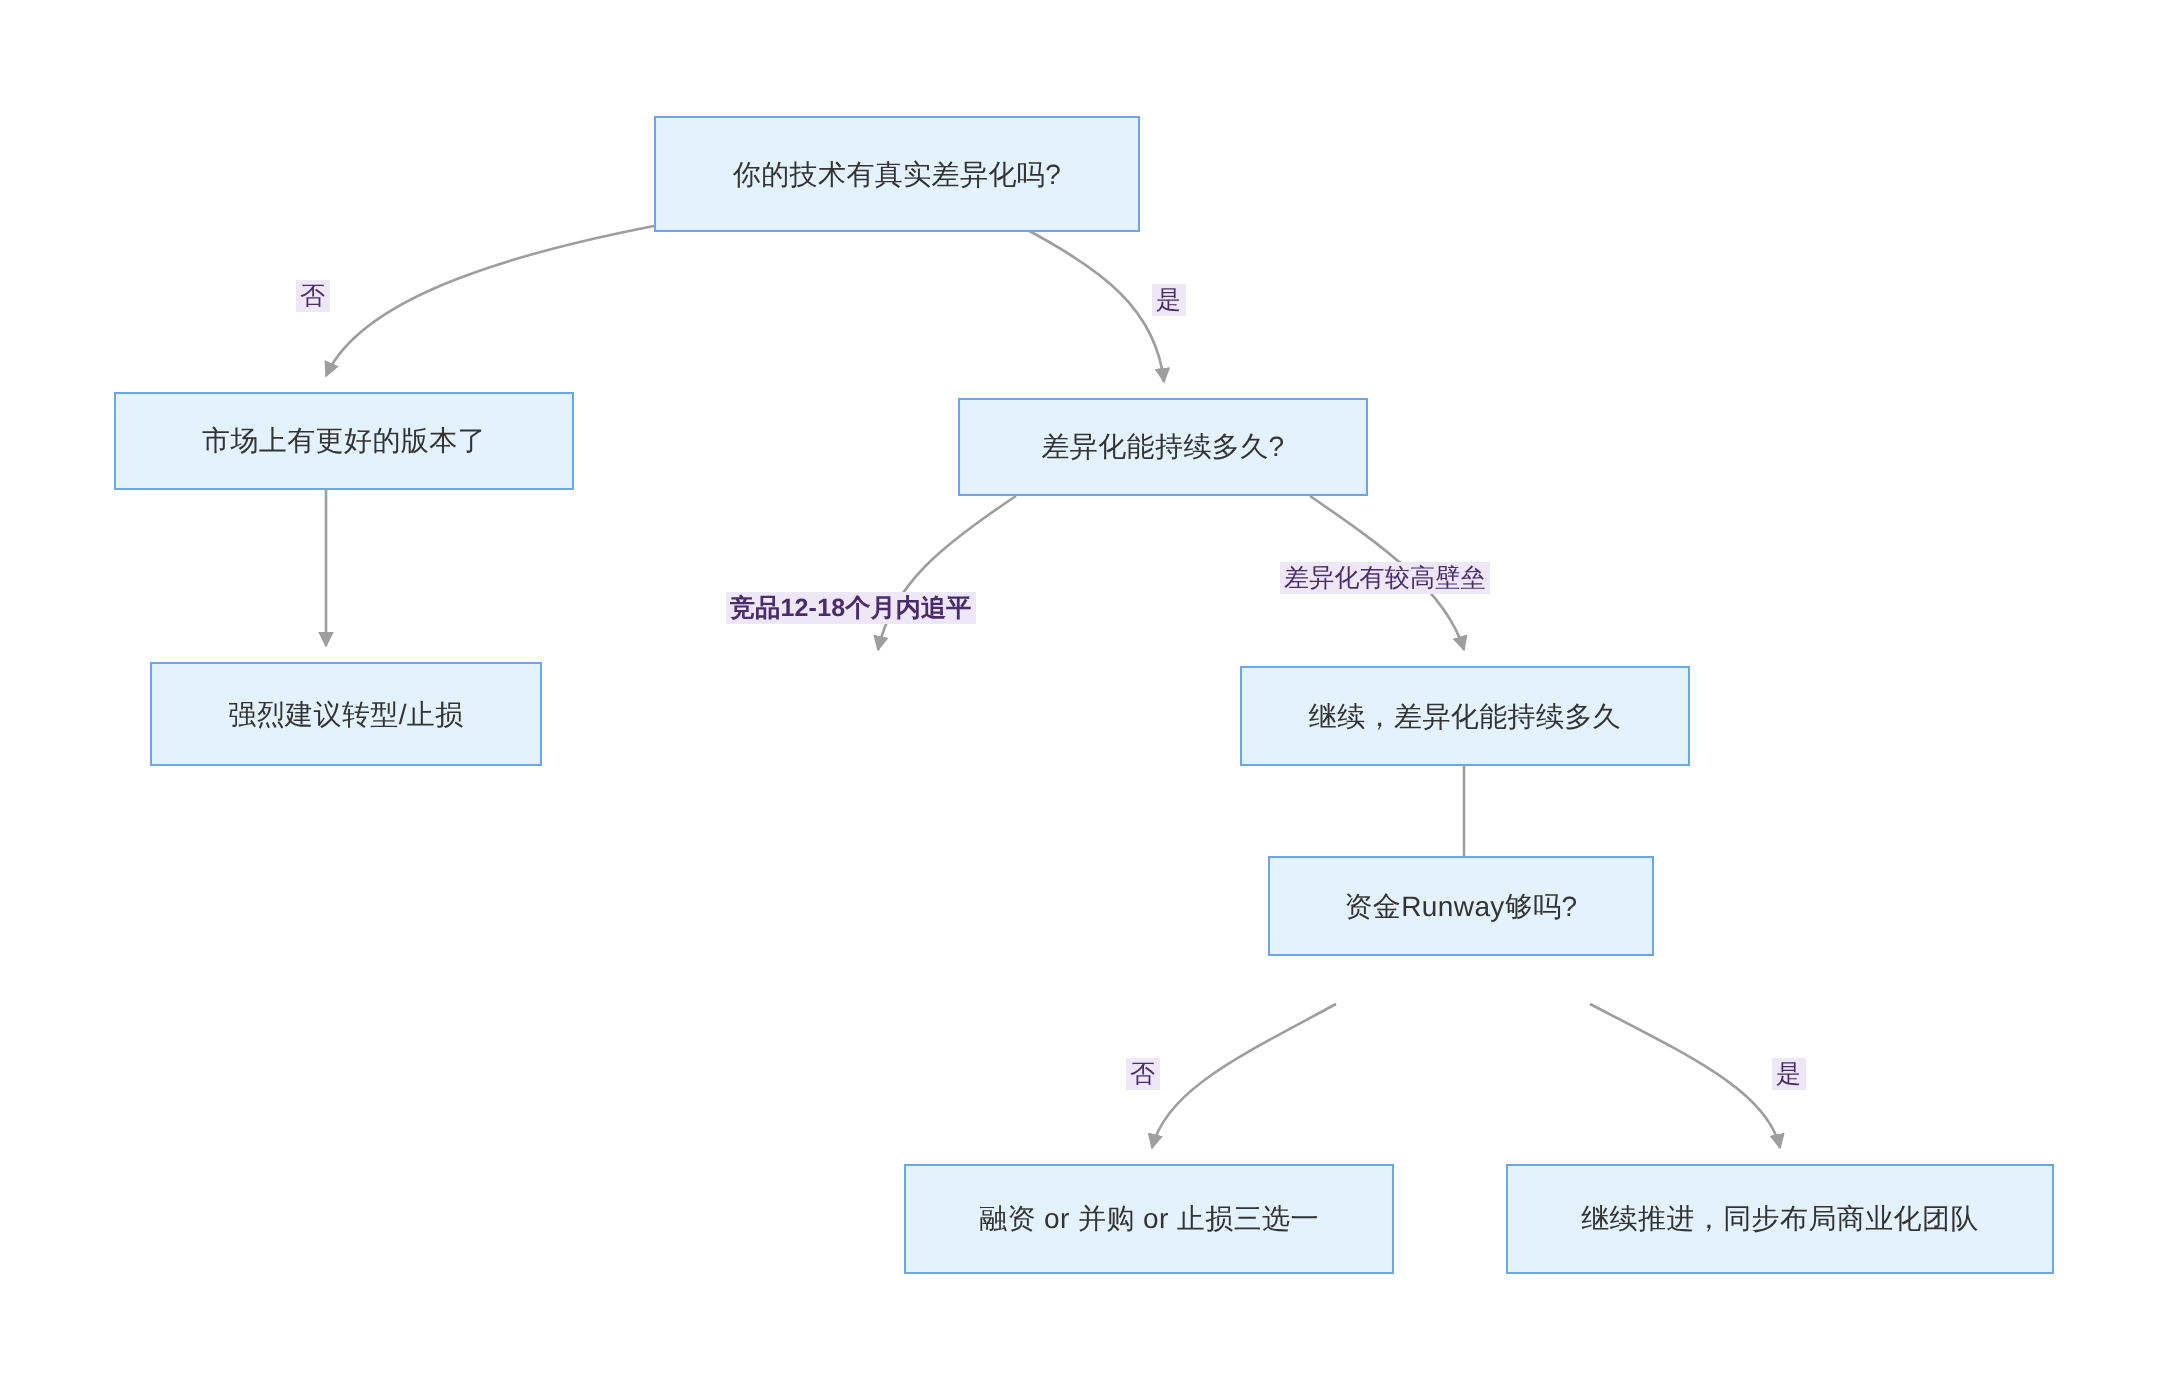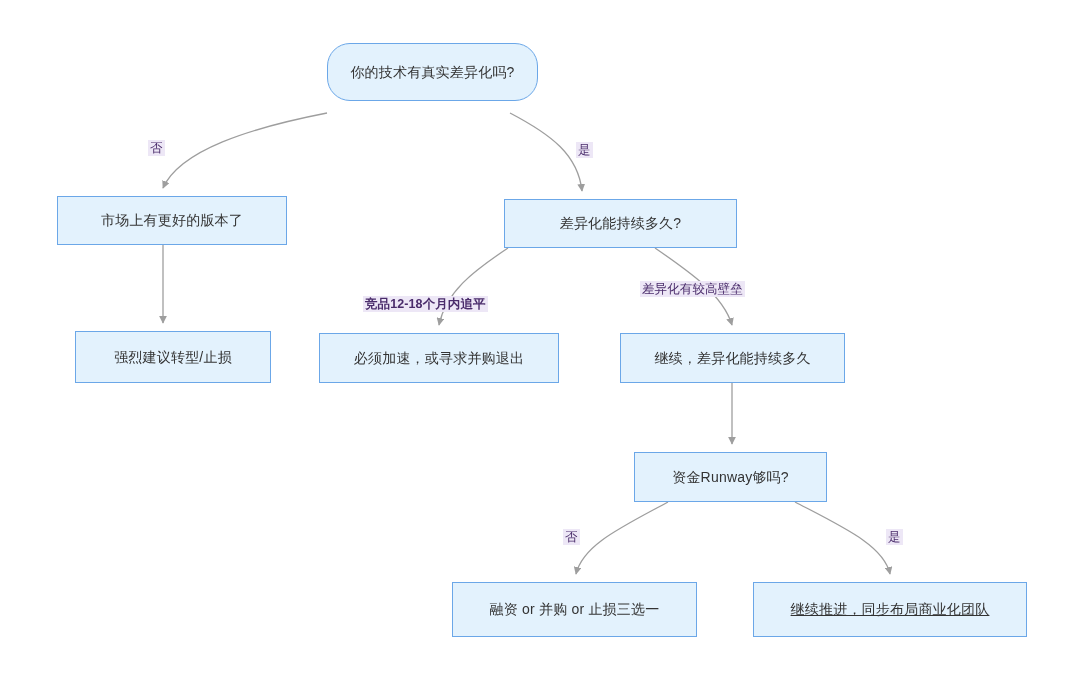--- a/index.html
+++ b/index.html
@@ -74,37 +74,36 @@
 
     <path d="M 655,248 C 690,272 723,295 732,325" fill="none" stroke="#9e9e9e" stroke-width="1.3" marker-end="url(#arrow)"></path>
 
     <path d="M 732,383 L 732,444" fill="none" stroke="#9e9e9e" stroke-width="1.3" marker-end="url(#arrow)"></path>
 
     <path d="M 668,502 C 620,528 583,545 576,574" fill="none" stroke="#9e9e9e" stroke-width="1.3" marker-end="url(#arrow)"></path>
 
     <path d="M 795,502 C 845,528 884,546 890,574" fill="none" stroke="#9e9e9e" stroke-width="1.3" marker-end="url(#arrow)"></path>
   </svg>
 
-  <div class="node" style="left:327px; top:43px; width:211px; height:58px;border-radius:23px;">你的技术有真实差异化吗?</div>
+  <div class="node" style="left:327px; top:58px; width:243px; height:58px;">你的技术有真实差异化吗?</div>
 
   <div class="node" style="left:57px; top:196px; width:230px; height:49px;">市场上有更好的版本了</div>
 
-  <div class="node" style="left:504px; top:199px; width:233px; height:49px;">差异化能持续多久?</div>
+  <div class="node" style="left:479px; top:199px; width:205px; height:49px;">差异化能持续多久?</div>
 
   <div class="node" style="left:75px; top:331px; width:196px; height:52px;">强烈建议转型/止损</div>
 
-  <div class="node" style="left:319px; top:333px; width:240px; height:50px;">必须加速，或寻求并购退出</div>
 
   <div class="node" style="left:620px; top:333px; width:225px; height:50px;">继续，差异化能持续多久</div>
 
-  <div class="node" style="left:634px; top:452px; width:193px; height:50px;">资金Runway够吗?</div>
+  <div class="node" style="left:634px; top:428px; width:193px; height:50px;">资金Runway够吗?</div>
 
   <div class="node" style="left:452px; top:582px; width:245px; height:55px;">融资 or 并购 or 止损三选一</div>
 
-  <div class="node" style="left:753px; top:582px; width:274px; height:55px;text-decoration:underline;">继续推进，同步布局商业化团队</div>
+  <div class="node" style="left:753px; top:582px; width:274px; height:55px;">继续推进，同步布局商业化团队</div>
 
   <div class="edge-label" style="left:148px; top:140px;">否</div>
 
   <div class="edge-label" style="left:576px; top:142px;">是</div>
 
   <div class="edge-label" style="left:363px; top:296px;font-weight:bold;">竞品12-18个月内追平</div>
 
   <div class="edge-label" style="left:640px; top:281px;">差异化有较高壁垒</div>
 
   <div class="edge-label" style="left:563px; top:529px;">否</div>

